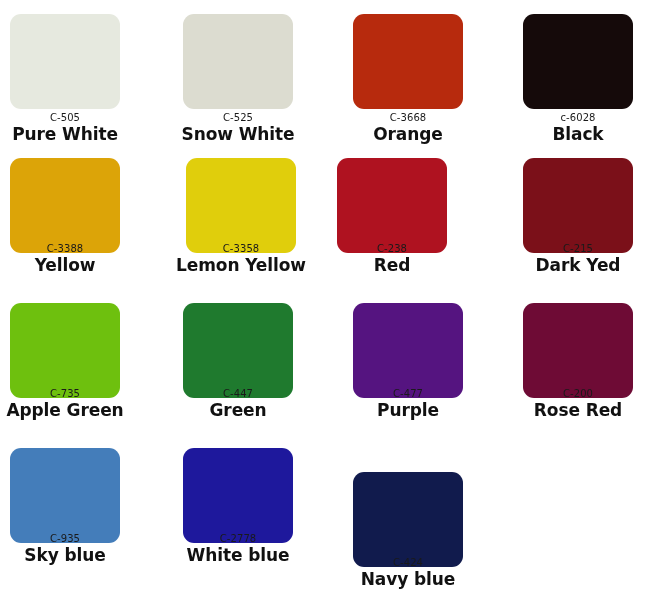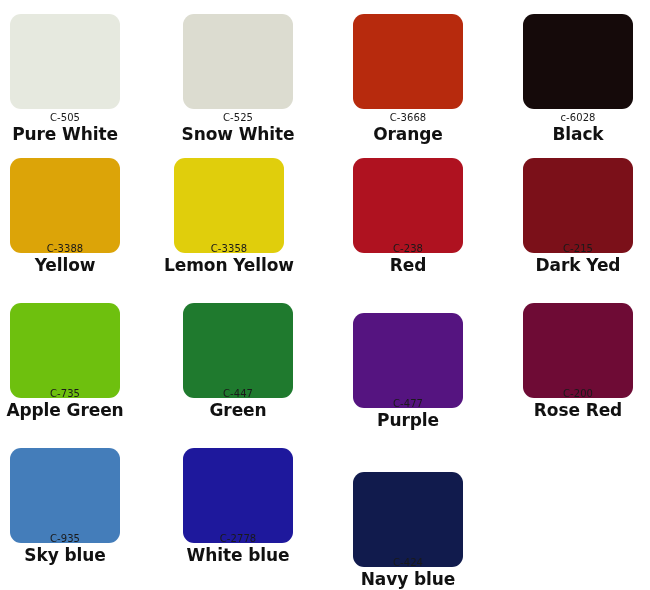--- a/index.html
+++ b/index.html
@@ -86,46 +86,46 @@
     <div class="swatch-cell row-first" style="left: 503px; top: 14px;">
       <div class="chip" style="background: rgb(21, 10, 10);"></div>
       <div class="code">c-6028</div>
       <div class="name">Black</div>
     </div>
     <div class="swatch-cell row-other" style="left: -10px; top: 158px;">
       <div class="chip" style="background: rgb(220, 164, 8);"></div>
       <div class="code">C-3388</div>
       <div class="name">Yellow</div>
     </div>
-    <div class="swatch-cell row-other" style="left: 154px; top: 158px;">
+    <div class="swatch-cell row-other" style="left: 166px; top: 158px;">
       <div class="chip" style="background: rgb(224, 206, 12);"></div>
       <div class="code">C-3358</div>
       <div class="name">Lemon Yellow</div>
     </div>
-    <div class="swatch-cell row-other" style="left: 333px; top: 158px; text-align: center;">
+    <div class="swatch-cell row-other" style="left: 317px; top: 158px; text-align: center;">
       <div class="chip" style="background: rgb(175, 18, 32);"></div>
       <div class="code">C-238</div>
       <div class="name">Red</div>
     </div>
     <div class="swatch-cell row-other" style="left: 503px; top: 158px;">
       <div class="chip" style="background: rgb(123, 16, 25);"></div>
       <div class="code">C-215</div>
       <div class="name">Dark Yed</div>
     </div>
     <div class="swatch-cell row-other" style="left: -10px; top: 303px;">
       <div class="chip" style="background: rgb(110, 192, 14);"></div>
       <div class="code">C-735</div>
       <div class="name">Apple Green</div>
     </div>
     <div class="swatch-cell row-other" style="left: 163px; top: 303px;">
       <div class="chip" style="background: rgb(31, 122, 46);"></div>
       <div class="code">C-447</div>
       <div class="name">Green</div>
     </div>
-    <div class="swatch-cell row-other" style="left: 333px; top: 303px; margin-top: 10px;">
+    <div class="swatch-cell row-other" style="left: 333px; top: 303px;">
       <div class="chip" style="background: rgb(85, 20, 128);"></div>
       <div class="code">C-477</div>
       <div class="name">Purple</div>
     </div>
     <div class="swatch-cell row-other" style="left: 503px; top: 303px;">
       <div class="chip" style="background: rgb(110, 11, 53);"></div>
       <div class="code">C-200</div>
       <div class="name">Rose Red</div>
     </div>
     <div class="swatch-cell row-other" style="left: -10px; top: 448px;">

